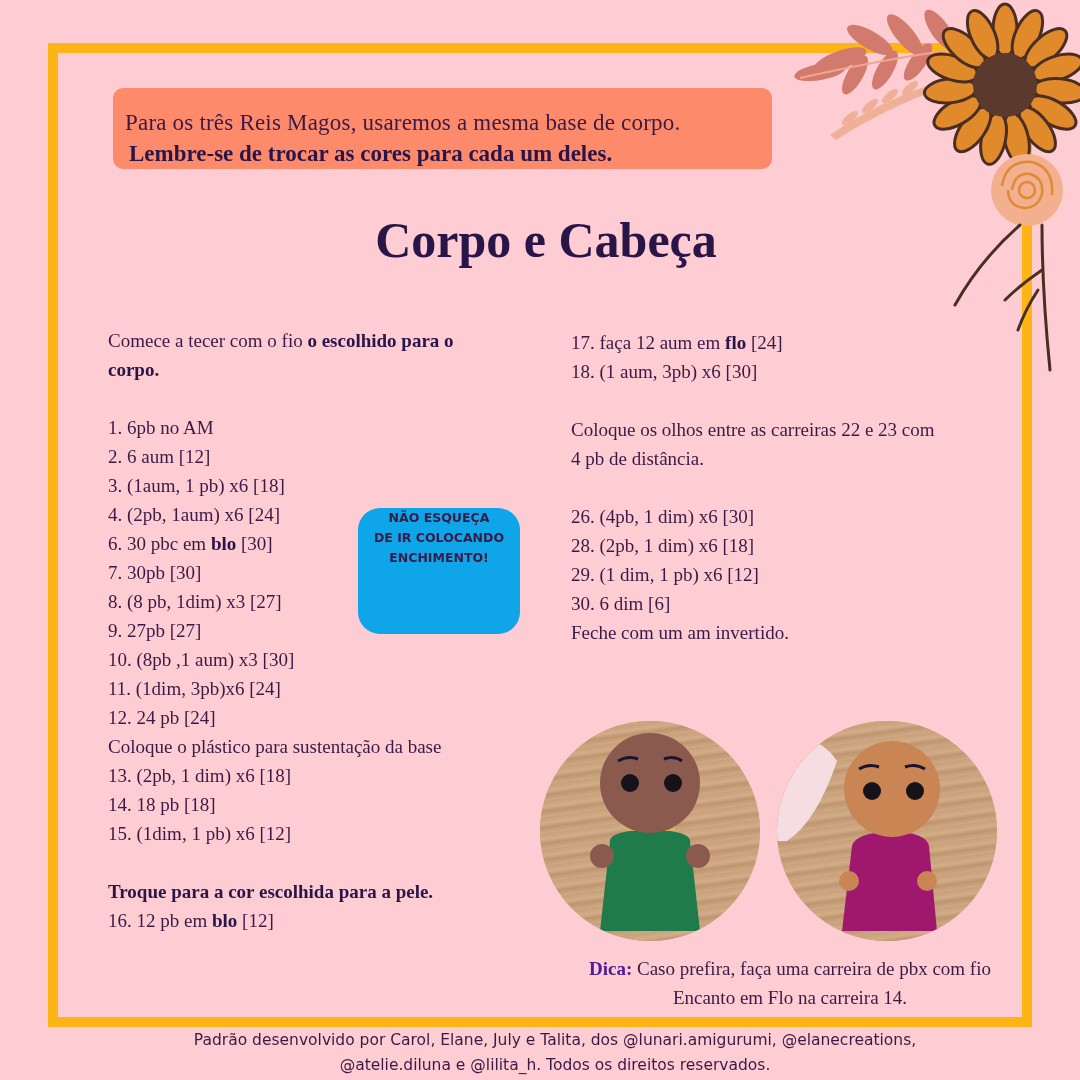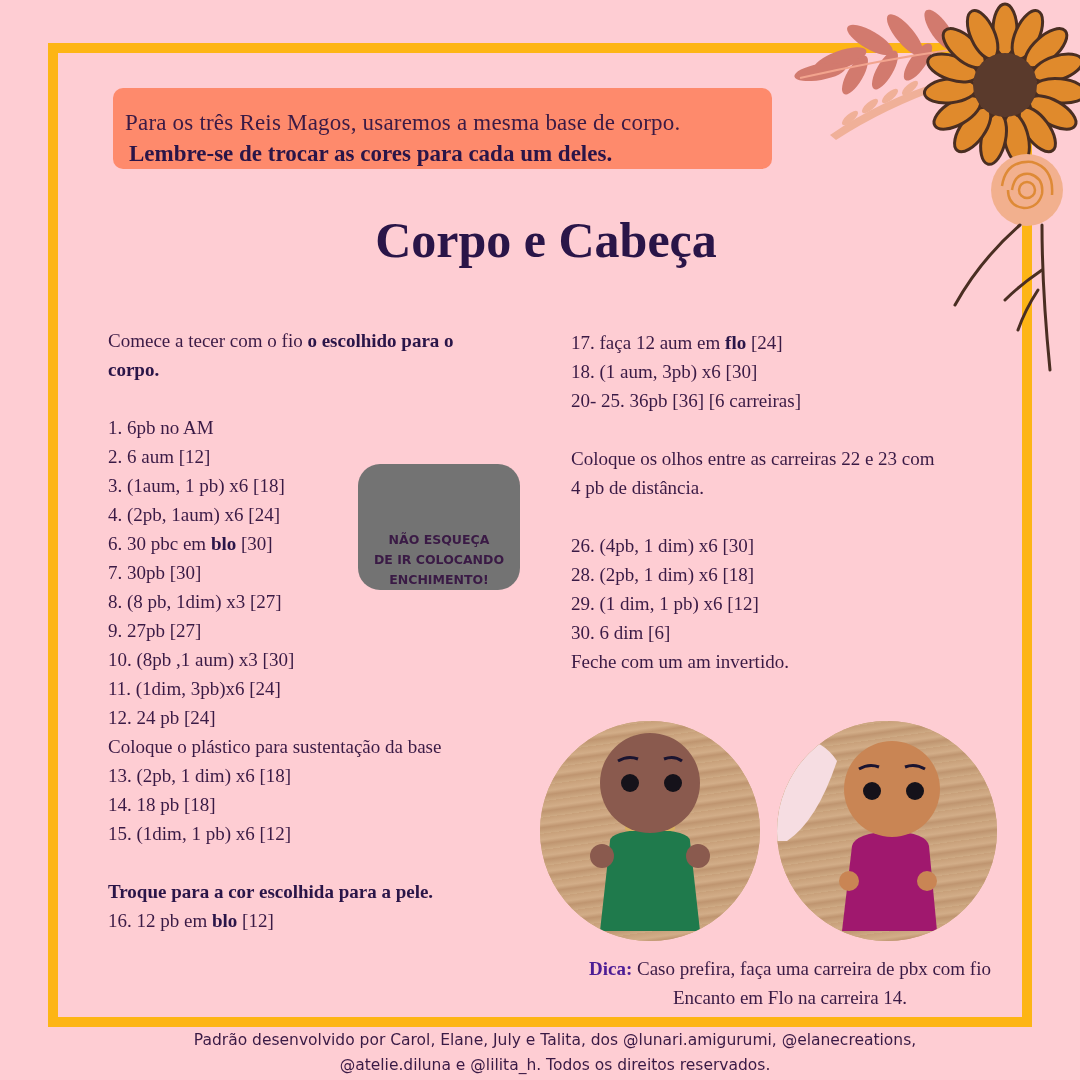--- a/index.html
+++ b/index.html
@@ -45,25 +45,25 @@
     line-height: 29px;
     color: #3a1a45;
     margin-top: 24px;
   }
   .col b { color: #2a1548; }
   .col-left { left: 108px; top: 302px; width: 400px; }
   .col-right { left: 571px; top: 304px; width: 420px; }
   .blank { height: 29px; }
   .note {
     position: absolute;
-    left: 358px; top: 464px;
+    left: 358px; top: 508px;
     width: 162px; height: 126px;
-    background: #737373;
+    background: #0ea5e9;
     border-radius: 22px;
-    display: flex; align-items: flex-end; justify-content: center;
+    display: flex; align-items: flex-start; justify-content: center;
     text-align: center;
     font-family: "DejaVu Sans", "Liberation Sans", sans-serif;
     font-weight: bold;
     font-size: 12.5px; line-height: 20px;
     color: #3a1a45;
   }
   .photo {
     position: absolute;
     width: 220px; height: 220px;
     border-radius: 50%;
@@ -193,21 +193,20 @@
   <div>
     <div>NÃO ESQUEÇA</div>
     <div>DE IR COLOCANDO</div>
     <div>ENCHIMENTO!</div>
   </div>
 </div>
 
 <div class="col col-right">
   <div><span>17. faça 12 aum em </span><b>flo</b><span> [24]</span></div>
   <div>18. (1 aum, 3pb) x6 [30]</div>
-  <div>20- 25. 36pb [36] [6 carreiras]</div>
   <div class="blank"></div>
   <div>Coloque os olhos entre as carreiras 22 e 23 com</div>
   <div>4 pb de distância.</div>
   <div class="blank"></div>
   <div>26. (4pb, 1 dim) x6 [30]</div>
   <div>28. (2pb, 1 dim) x6 [18]</div>
   <div>29. (1 dim, 1 pb) x6 [12]</div>
   <div>30. 6 dim [6]</div>
   <div>Feche com um am invertido.</div>
 </div>

